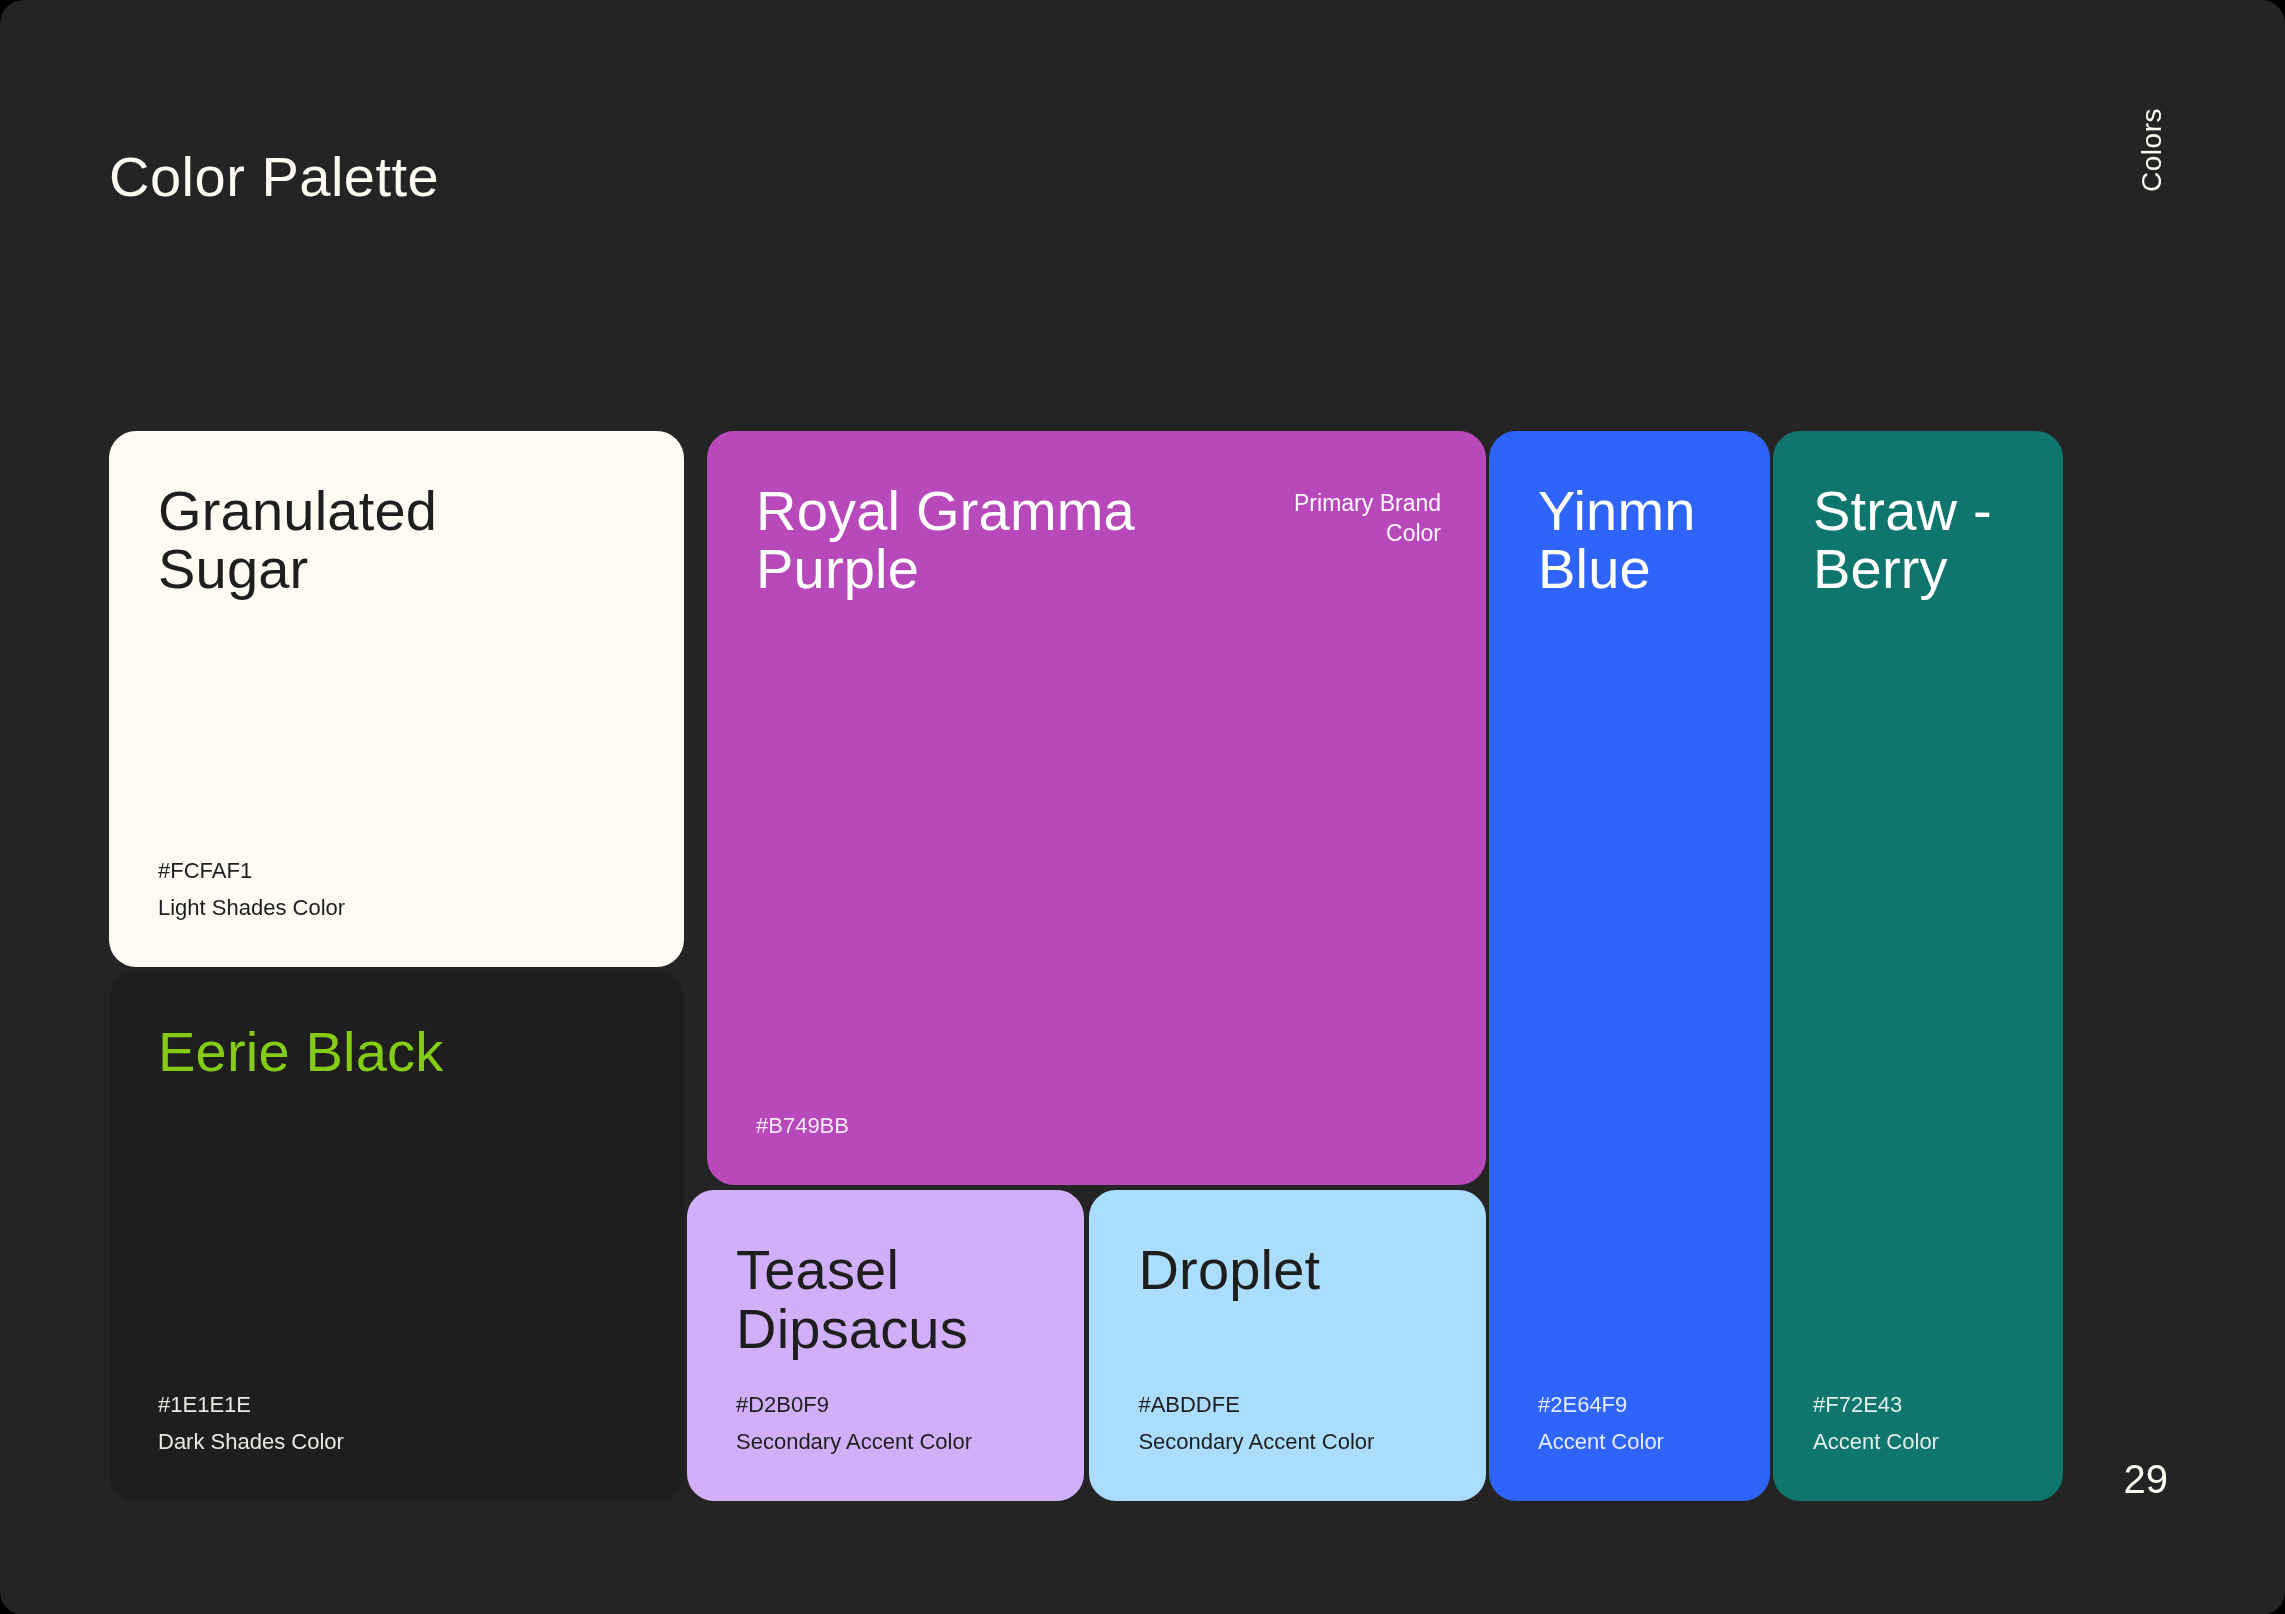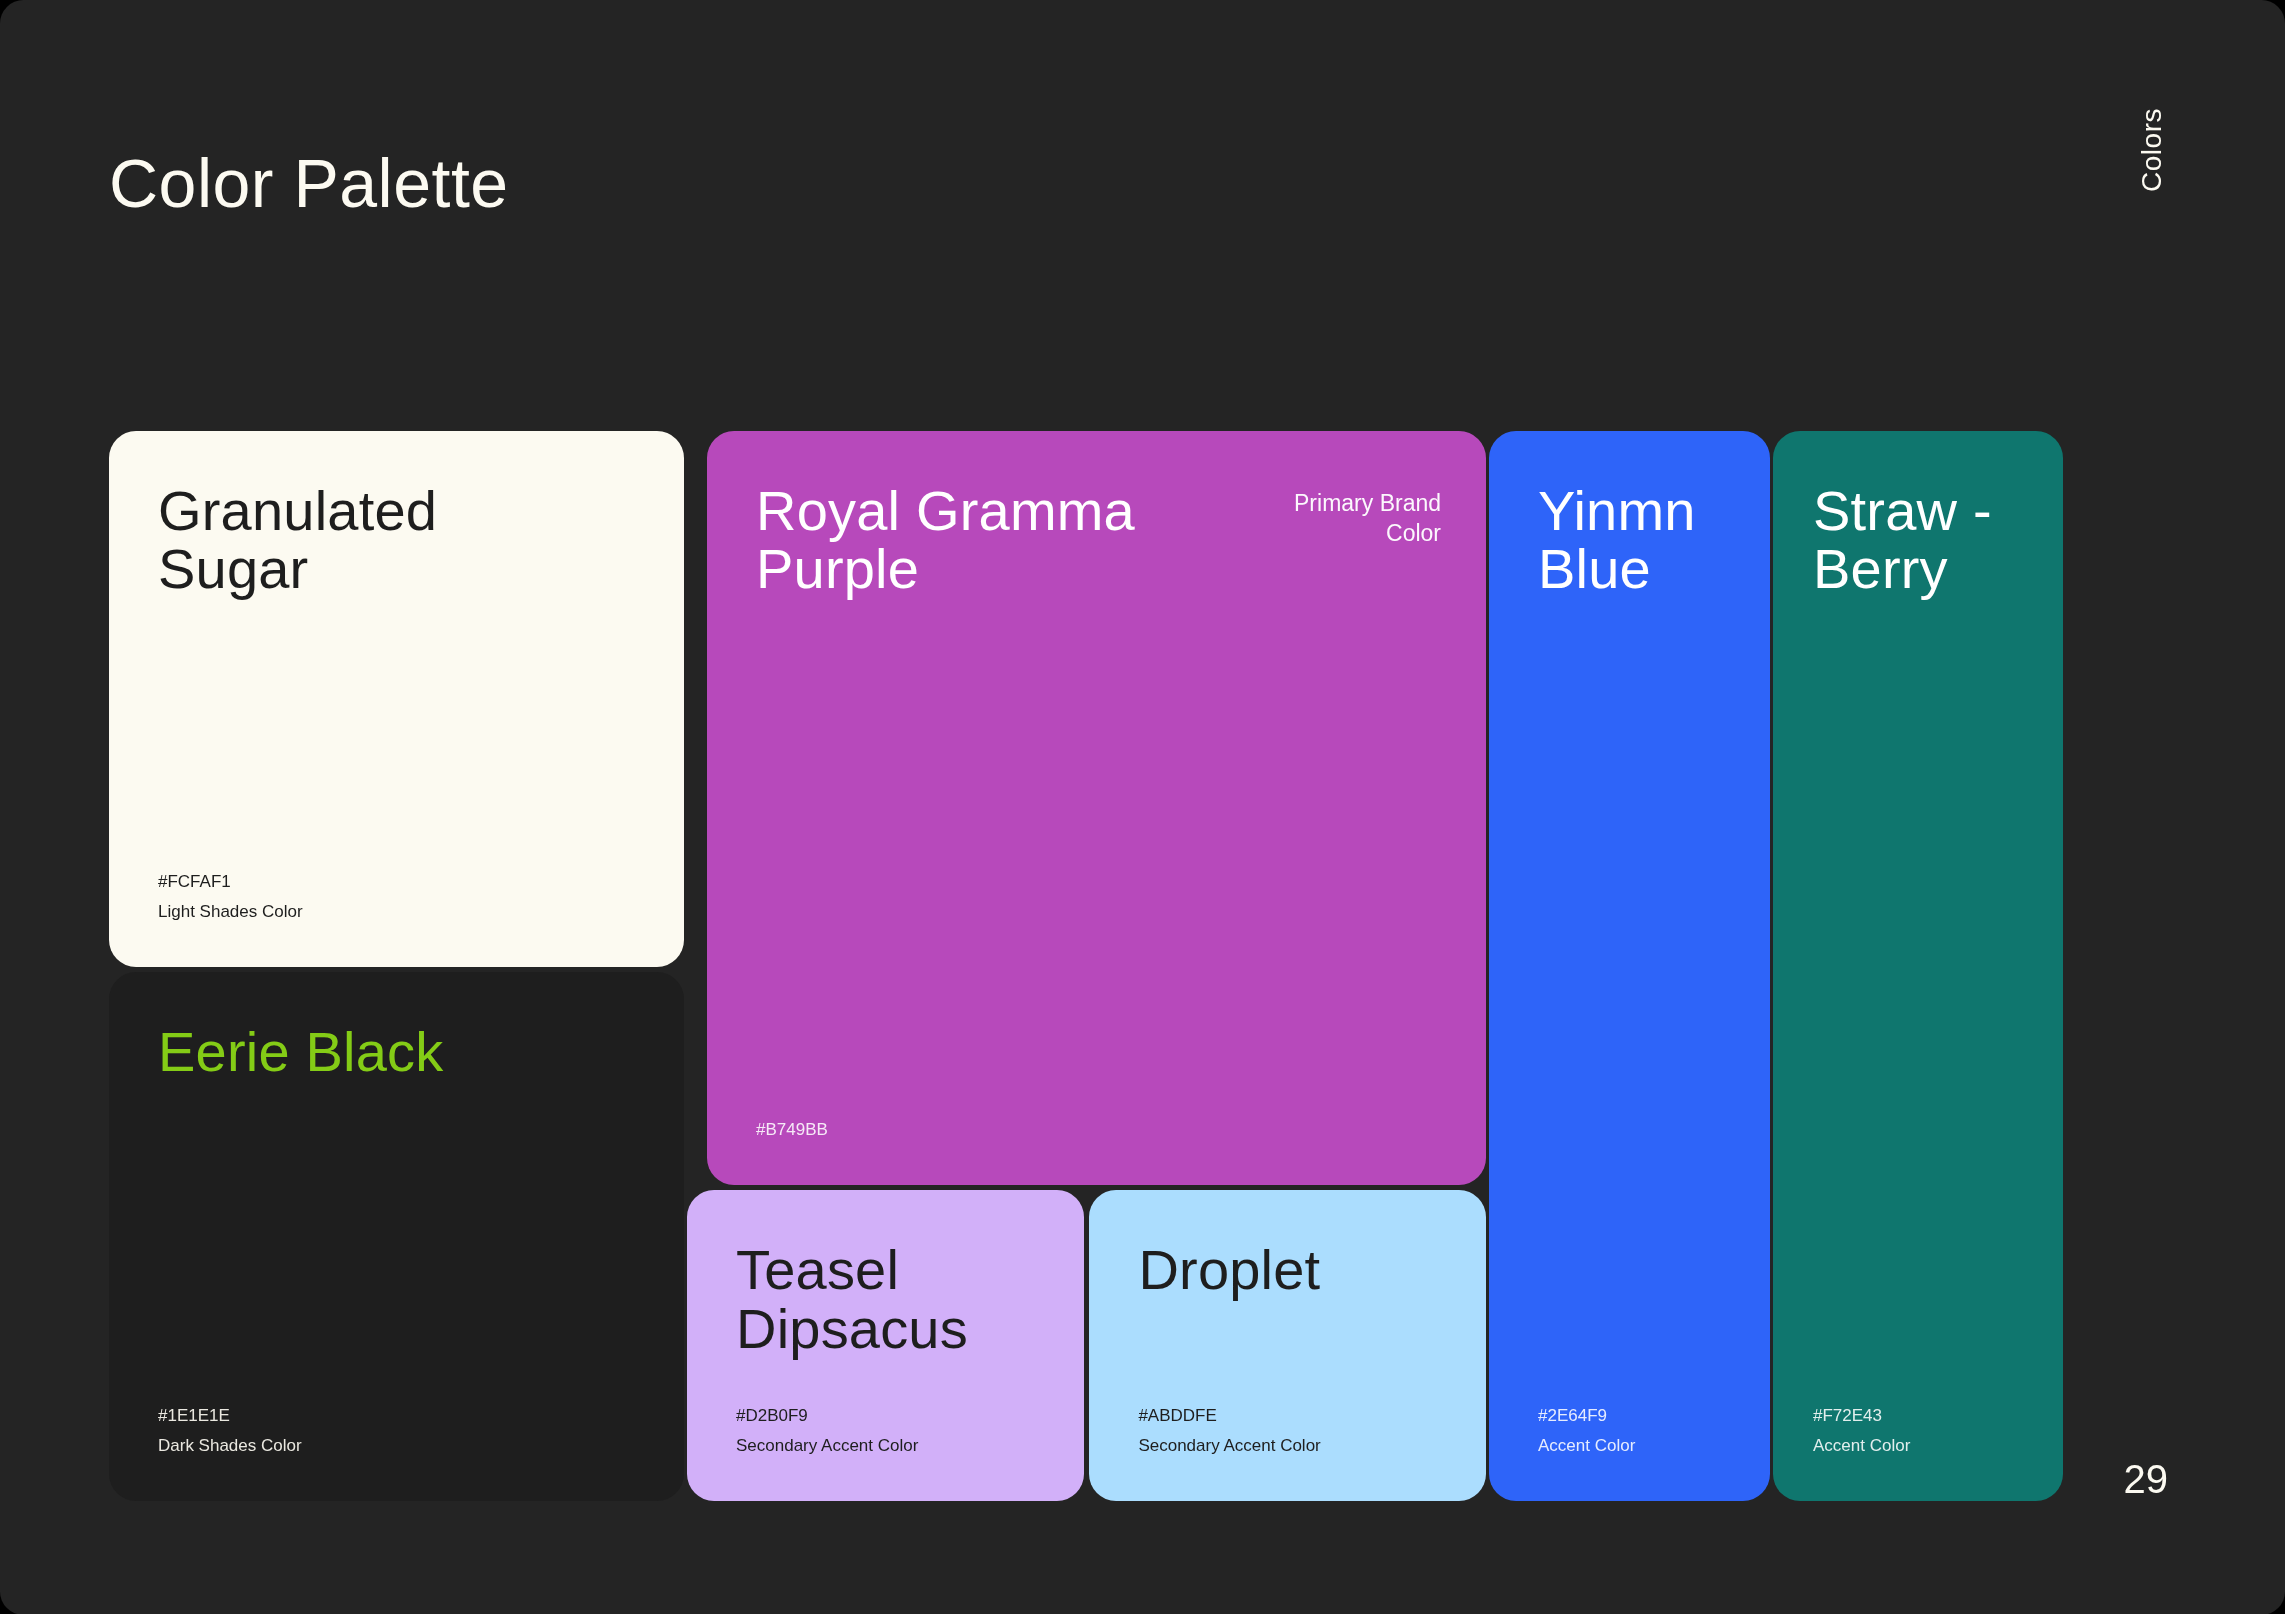--- a/index.html
+++ b/index.html
@@ -17,21 +17,21 @@
     width: 2285px;
     height: 1615px;
     background: #242424;
     border-radius: 23.5px;
     overflow: hidden;
   }
   .page-title {
     position: absolute;
     left: 109px;
     top: 149px;
-    font-size: 68px;
+    font-size: 56px;
     font-weight: 400;
     letter-spacing: 0.5px;
     color: #FCFAF1;
     margin: 0;
     line-height: 1;
   }
   .side-label {
     position: absolute;
     top: 108px;
     right: 119px;
@@ -101,21 +101,21 @@
     align-items: flex-start;
   }
   .brand-badge {
     font-size: 23px;
     line-height: 1.3;
     text-align: right;
     white-space: pre-line;
     padding-top: 7.2px;
   }
   .card-meta {
-    font-size: 17px;
+    font-size: 22px;
     line-height: 1.4;
   }
   .card-meta .role { margin-top: 6.3px; }
 
   .text-dark .card-title { color: #1E1E1E; }
   .text-dark .card-meta  { color: #1E1E1E; }
   .text-cream .card-title { color: #84cc16; }
   .text-cream .card-meta  { color: rgba(252,250,241,0.92); margin-top: 11px; }
   .text-white .card-title { color: #FFFFFF; }
   .text-white .card-meta  { color: rgba(255,255,255,0.88); }

